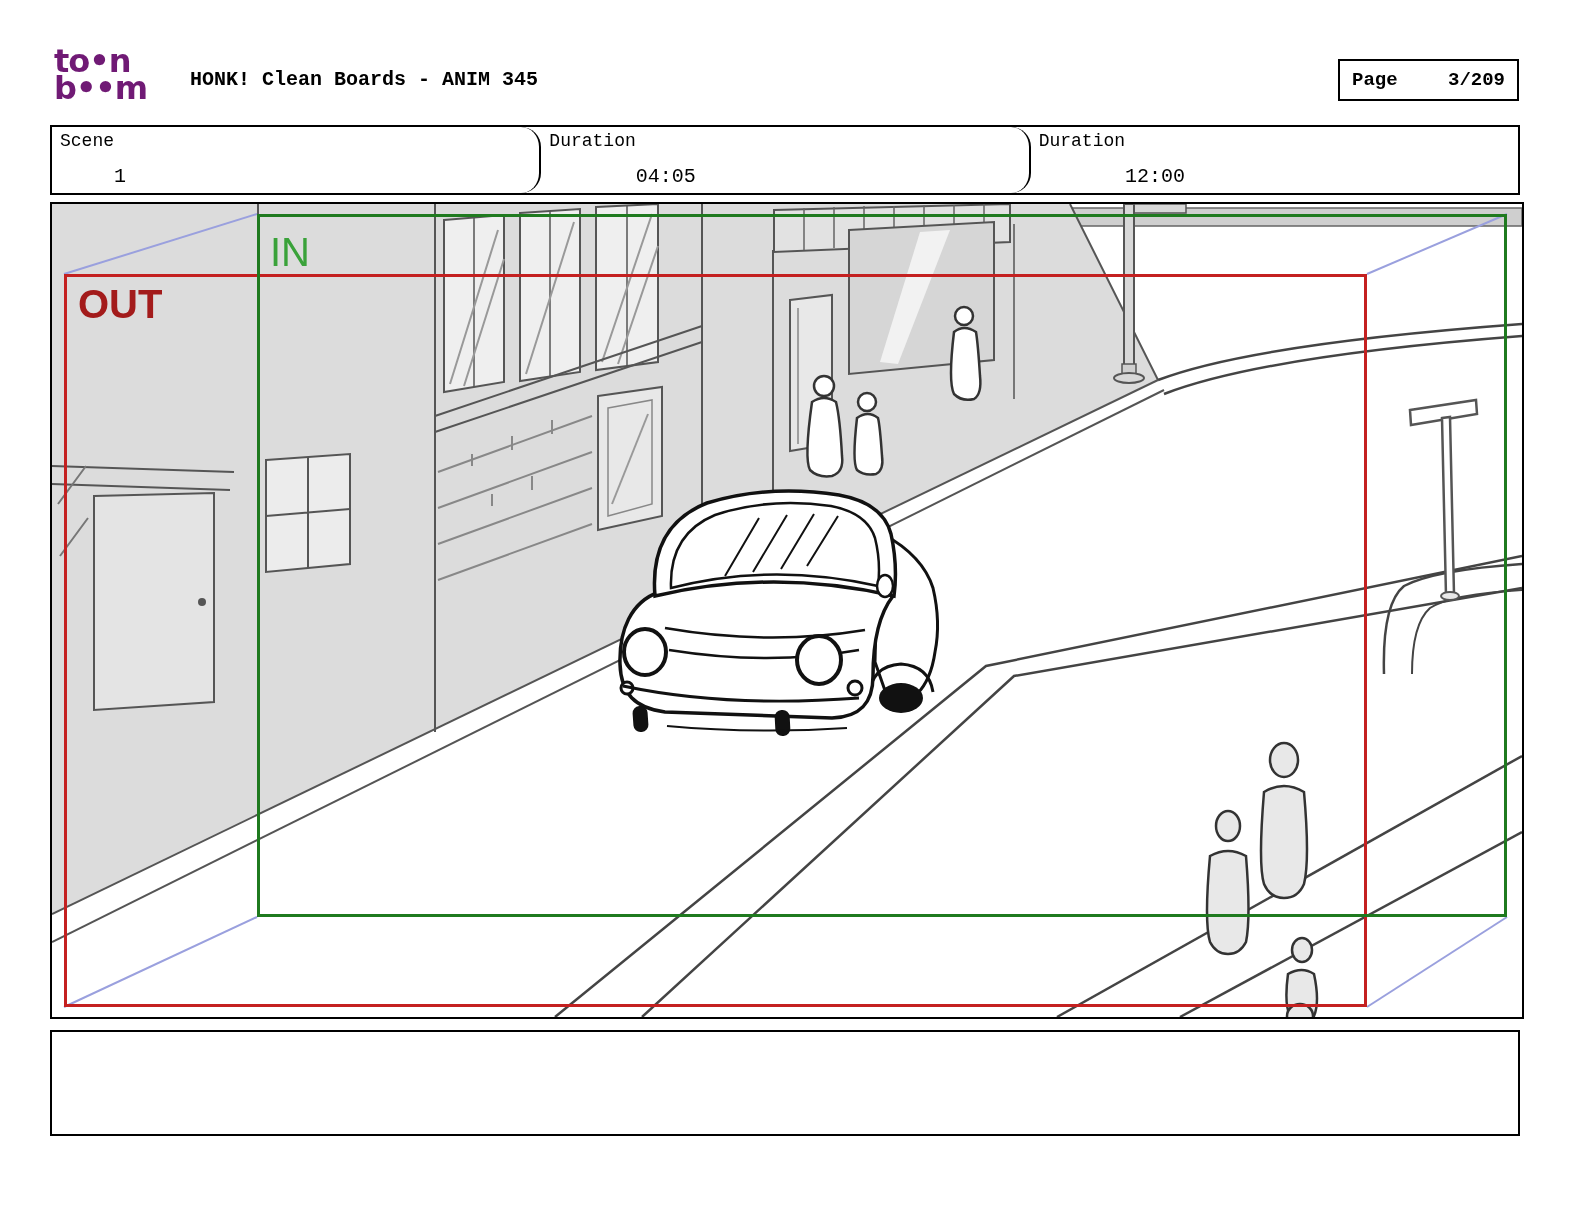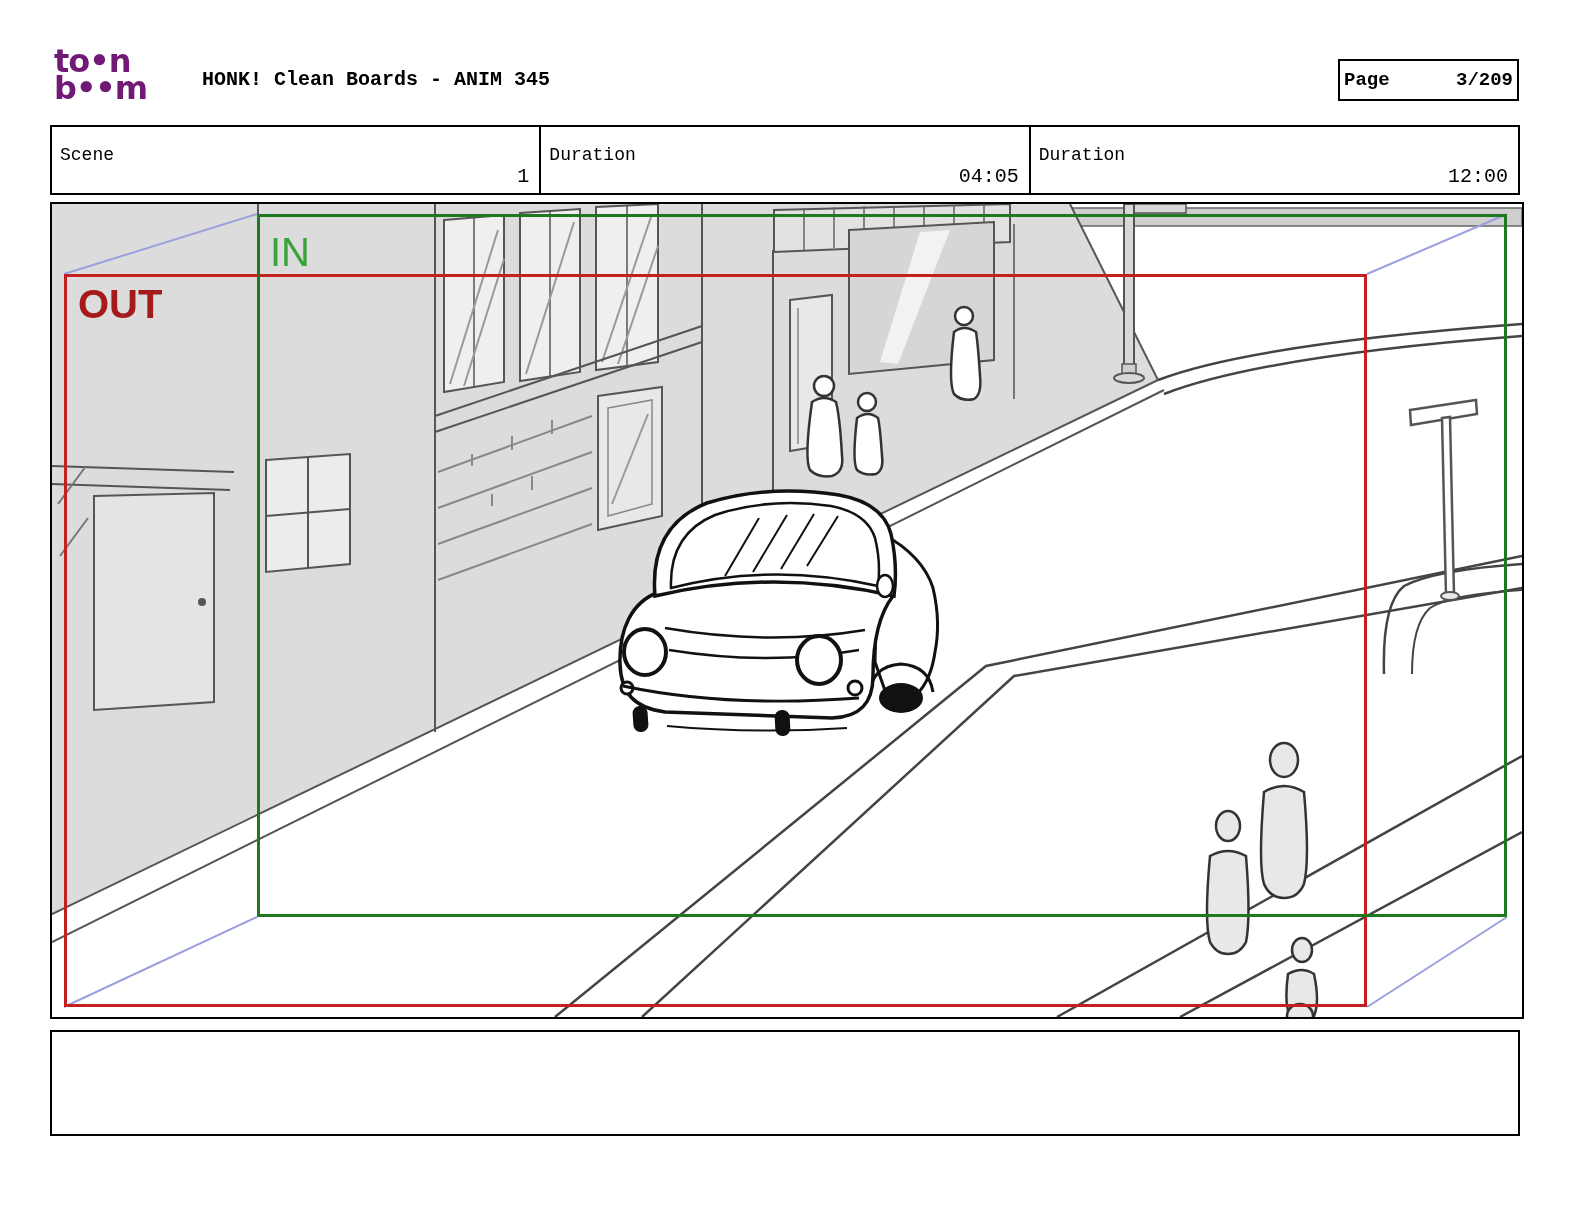--- a/index.html
+++ b/index.html
@@ -8,38 +8,39 @@
     font-family:"Liberation Mono","DejaVu Sans Mono",monospace; color:#000;
     overflow:hidden;
   }
   
   .logo {
     position:absolute; left:54px; top:48px;
     font-family:"DejaVu Sans","Liberation Sans",sans-serif;
     font-weight:900; font-size:32px; line-height:0.84; letter-spacing:-1px; color:#701a75;
   }
   .title {
-    position:absolute; left:202px; top:68px;
+    position:absolute; left:190px; top:68px;
     font-weight:700; font-size:20px;
   }
   .page-box {
     position:absolute; left:1338px; top:59px; width:181px; height:42px;
     border:2px solid #000; box-sizing:border-box;
     display:flex; justify-content:space-between; align-items:center;
-    padding:0 4px; font-weight:700; font-size:19px;
+    padding:0 12px; font-weight:700; font-size:19px;
   }
   
   .info-row {
     position:absolute; left:50px; top:125px; width:1470px; height:70px;
     border:2px solid #000; box-sizing:border-box; display:flex;
   }
   .info-cell {
     flex:1; border-right:2px solid #000; box-sizing:border-box;
-    display:flex; flex-direction:column; justify-content:flex-end;
+    display:flex; flex-direction:row; justify-content:flex-start;
     padding:4px 10px 5px 8px;
+    border-radius:20px;
   }
   .info-cell:last-child { border-right:none; }
   .info-label { font-size:18px; }
   .info-value { font-size:20px; align-self:flex-end; }
   
   .panel {
     position:absolute; left:50px; top:202px; width:1470px; height:813px;
     border:2px solid #000; box-sizing:content-box; background:#fff; overflow:hidden;
   }
   .panel svg.drawing { position:absolute; left:0; top:0; }

